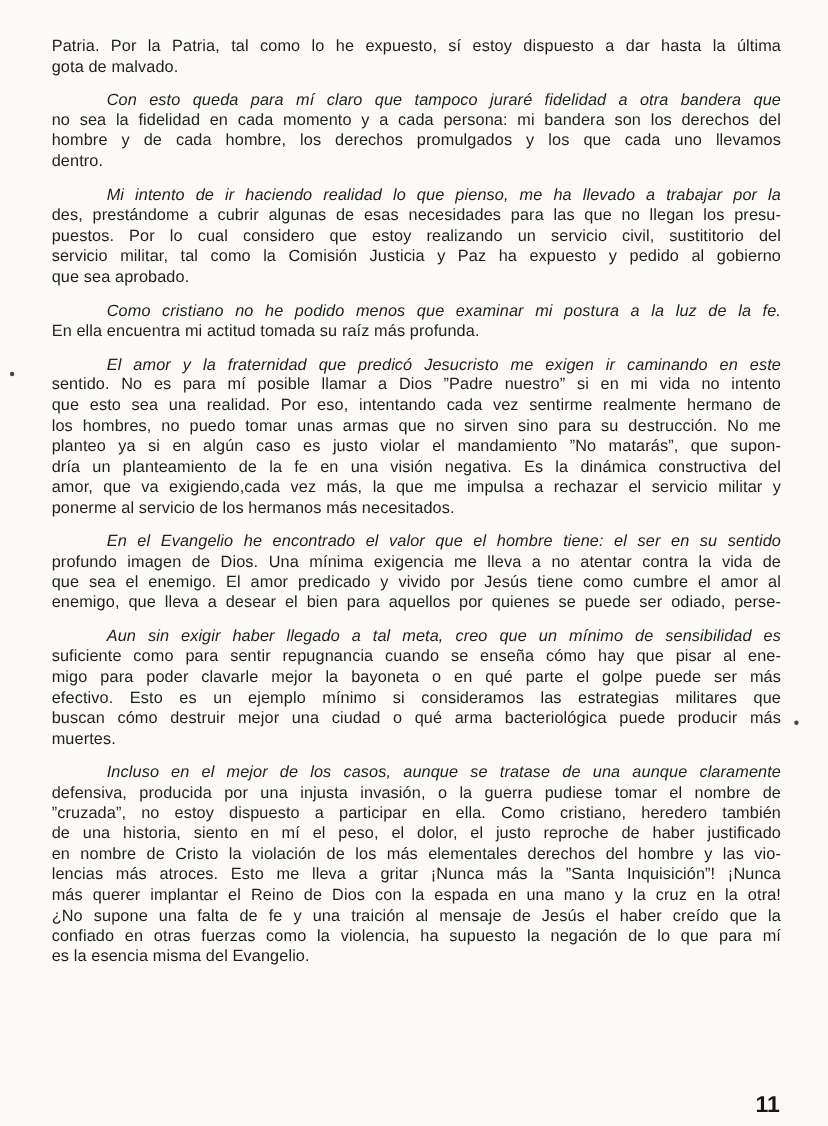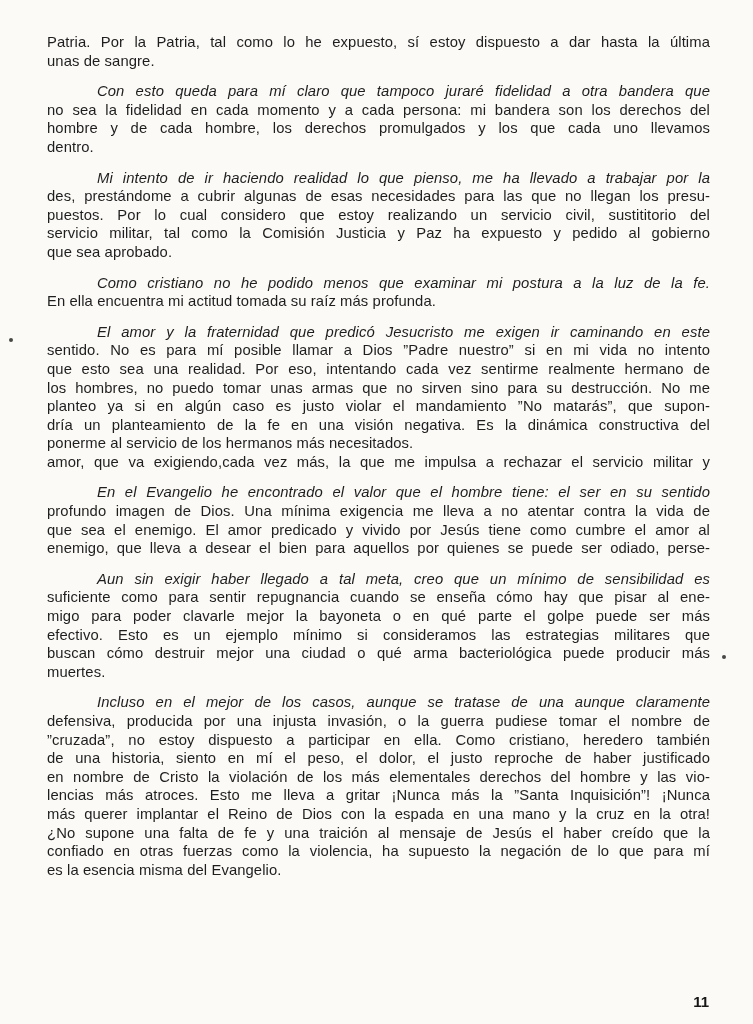--- a/index.html
+++ b/index.html
@@ -28,21 +28,21 @@
     text-align: justify;
     text-align-last: justify;
     white-space: normal;
   }
   .line.last { text-align-last: left; }
   .line.indent { text-indent: 50px; font-style: italic; }
   .page-number {
     position: absolute;
     top: 993px;
     right: 44px;
-    font-size: 15px;
+    font-size: 21px;
     font-weight: bold;
     color: #161616;
   }
   .speck {
     position: absolute;
     border-radius: 50%;
     background: #474747;
   }
   .speck-left  { left: 9px;  top: 338px; width: 4px; height: 4px; }
   .speck-right { left: 722px; top: 655px; width: 4px; height: 4px; }
@@ -51,21 +51,21 @@
 <body>
 
 <div class="page">
 
   <span class="speck speck-left"></span>
   <span class="speck speck-right"></span>
 
   <main class="text-block">
     <div class="para">
         <div class="line">Patria. Por la Patria, tal como lo he expuesto, sí estoy dispuesto a dar hasta la última</div>
-        <div class="line last">unas de sangre.</div>
+        <div class="line last">gota de malvado.</div>
       </div>
     <div class="para">
         <div class="line indent">Con esto queda para mí claro que tampoco juraré fidelidad a otra bandera que</div>
         <div class="line">no sea la fidelidad en cada momento y a cada persona: mi bandera son los derechos del</div>
         <div class="line">hombre y de cada hombre, los derechos promulgados y los que cada uno llevamos</div>
         <div class="line last">dentro.</div>
       </div>
     <div class="para">
         <div class="line indent">Mi intento de ir haciendo realidad lo que pienso, me ha llevado a trabajar por la</div>
         <div class="line">des, prestándome a cubrir algunas de esas necesidades para las que no llegan los presu-</div>
@@ -77,22 +77,22 @@
         <div class="line indent">Como cristiano no he podido menos que examinar mi postura a la luz de la fe.</div>
         <div class="line last">En ella encuentra mi actitud tomada su raíz más profunda.</div>
       </div>
     <div class="para">
         <div class="line indent">El amor y la fraternidad que predicó Jesucristo me exigen ir caminando en este</div>
         <div class="line">sentido. No es para mí posible llamar a Dios ”Padre nuestro” si en mi vida no intento</div>
         <div class="line">que esto sea una realidad. Por eso, intentando cada vez sentirme realmente hermano de</div>
         <div class="line">los hombres, no puedo tomar unas armas que no sirven sino para su destrucción. No me</div>
         <div class="line">planteo ya si en algún caso es justo violar el mandamiento ”No matarás”, que supon-</div>
         <div class="line">dría un planteamiento de la fe en una visión negativa. Es la dinámica constructiva del</div>
+        <div class="line">amor, que va exigiendo,cada vez más, la que me impulsa a rechazar el servicio militar y</div>
         <div class="line last">ponerme al servicio de los hermanos más necesitados.</div>
-        <div class="line">amor, que va exigiendo,cada vez más, la que me impulsa a rechazar el servicio militar y</div>
       </div>
     <div class="para">
         <div class="line indent">En el Evangelio he encontrado el valor que el hombre tiene: el ser en su sentido</div>
         <div class="line">profundo imagen de Dios. Una mínima exigencia me lleva a no atentar contra la vida de</div>
         <div class="line">que sea el enemigo. El amor predicado y vivido por Jesús tiene como cumbre el amor al</div>
         <div class="line">enemigo, que lleva a desear el bien para aquellos por quienes se puede ser odiado, perse-</div>
       </div>
     <div class="para">
         <div class="line indent">Aun sin exigir haber llegado a tal meta, creo que un mínimo de sensibilidad es</div>
         <div class="line">suficiente como para sentir repugnancia cuando se enseña cómo hay que pisar al ene-</div>

